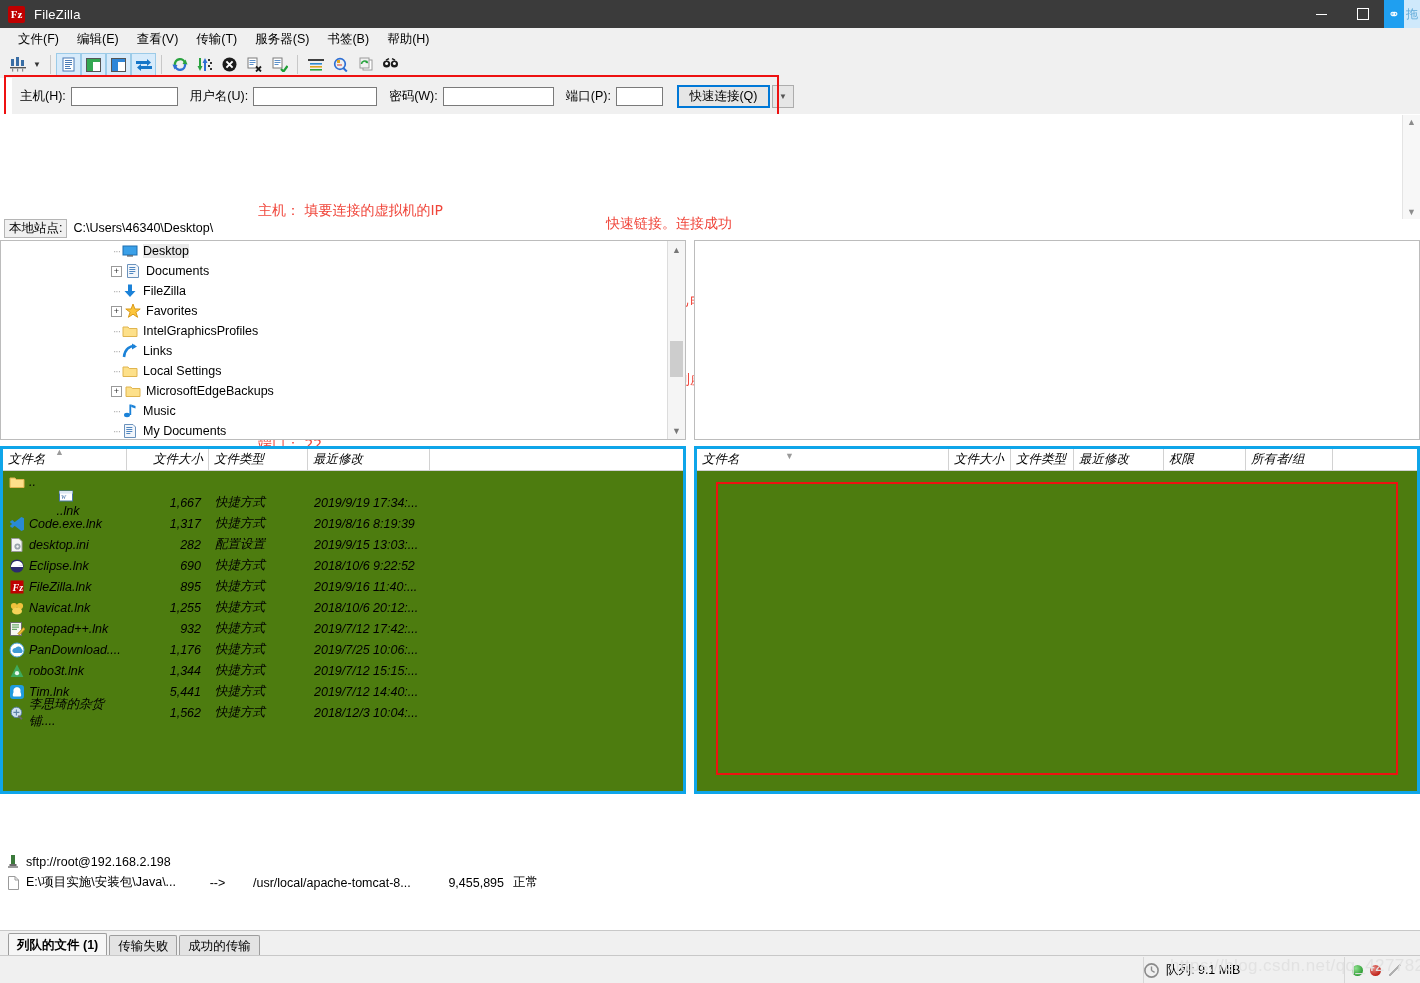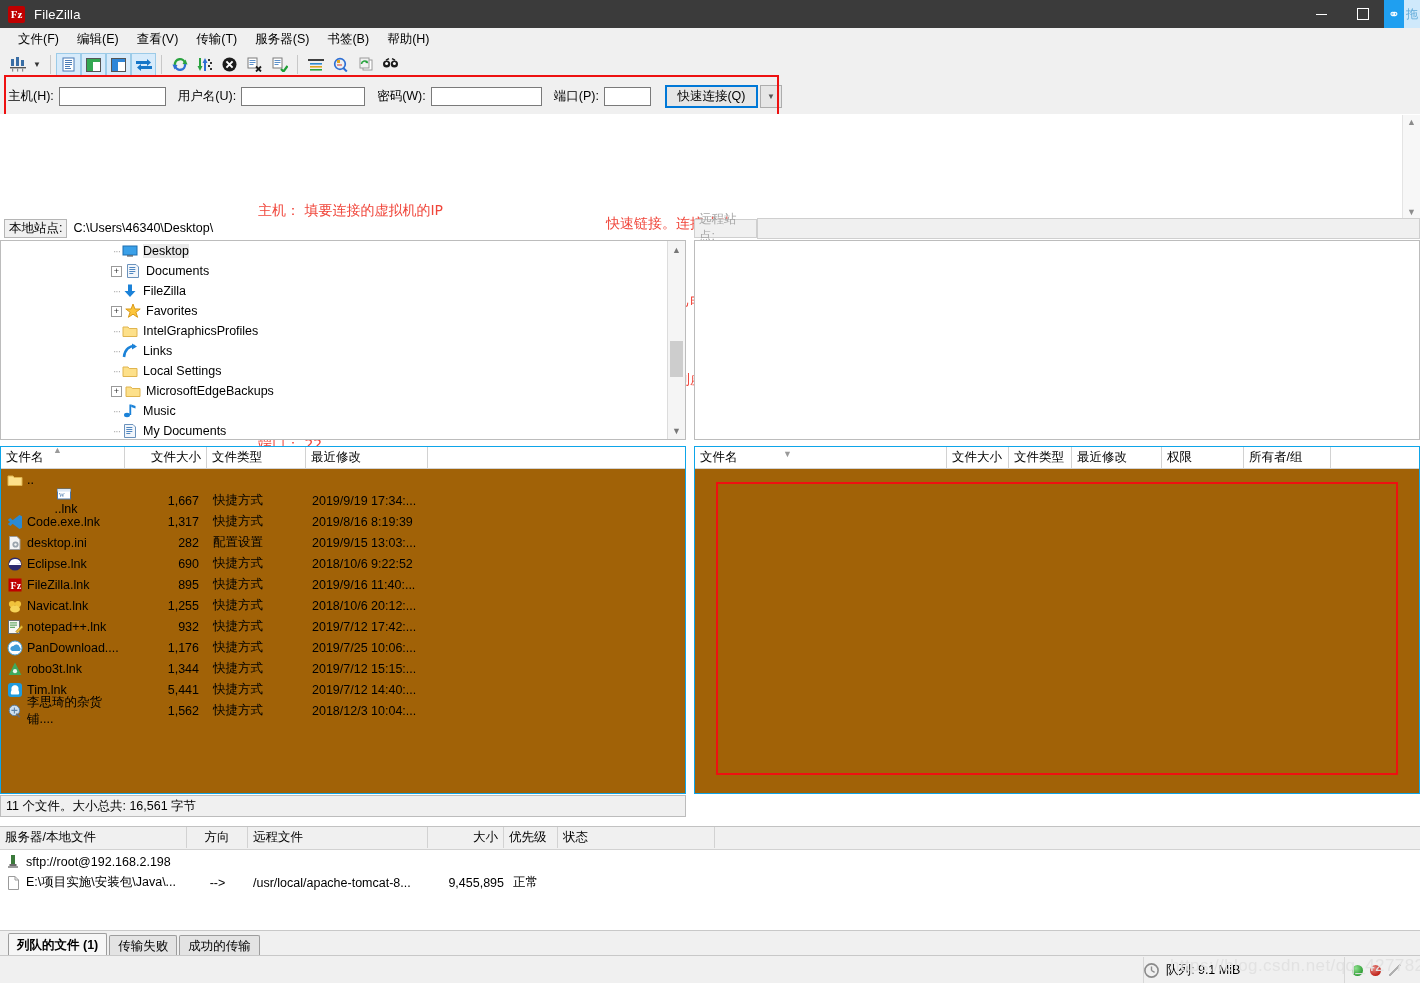--- a/index.html
+++ b/index.html
@@ -31,21 +31,21 @@
   .menu-item{padding:12px 9px;font-size:12.5px;color:#000;cursor:default;}
 
   
   .toolbar{height:27px;background:#f0f0f0;display:flex;align-items:center;padding-left:6px;gap:0;}
   .tbtn{width:25px;height:24px;display:flex;align-items:center;justify-content:center;position:relative;}
   .tbtn.on{background:#d7ebfb;border:1px solid #9ccbe8;box-sizing:border-box;}
   .tsep{width:1px;height:19px;background:#c8c8c8;margin:0 5px;}
   .caret{font-size:8px;color:#333;margin-left:-2px;}
 
   
-  .qc-wrap{position:relative;height:37px;background:#f0f0f0;}
+  .qc-wrap{position:relative;height:37px;background:#f0f0f0;margin-left:12px;}
   .qc{display:flex;align-items:center;height:37px;padding-left:8px;}
   .qc label{font-size:12.5px;margin-right:5px;white-space:nowrap;}
   .qc input{height:19px;border:1px solid #7a7a7a;background:#fff;font-size:12px;
             font-family:"Liberation Sans",sans-serif;padding:0 3px;box-sizing:border-box;outline:none;}
   .qc .i-host{width:107px;}
   .qc .i-user{width:124px;}
   .qc .i-pass{width:111px;}
   .qc .i-port{width:47px;}
   .qc .gap{width:12px;}
   .qc-btn{height:23px;min-width:93px;background:#e6e6e6;border:2px solid #0078d7;
@@ -85,21 +85,21 @@
   .ticon{width:16px;height:16px;margin-right:5px;flex:none;display:flex;align-items:center;justify-content:center;}
   .tlabel{white-space:nowrap;}
   .tlabel.sel{background:#eaeaea;}
   .treepane .vbar{position:absolute;right:0;top:0;width:17px;height:198px;background:#f5f5f5;border-left:1px solid #dcdcdc;}
   .treepane .vbar .arw{height:17px;display:flex;align-items:center;justify-content:center;font-size:9px;color:#777;}
   .treepane .vbar .thumb{position:absolute;top:100px;left:2px;width:13px;height:36px;background:#cdcdcd;}
   .rightpane-top{position:absolute;left:694px;top:240px;width:726px;height:200px;background:#fff;
                  border:1px solid #bcbcbc;box-sizing:border-box;}
 
   
-  .listpane{position:absolute;background:#a16207;border:1px solid #0ea5e9;box-sizing:border-box;overflow:hidden;}
+  .listpane{position:absolute;background:#4d7c0f;border:3px solid #0ea5e9;box-sizing:border-box;overflow:hidden;font-style:italic;}
   .lhead{height:21px;background:#fff;display:flex;border-bottom:1px solid #d2d2d2;font-size:12.5px;align-items:center;}
   .lhead .hc{height:21px;display:flex;align-items:center;border-right:1px solid #d2d2d2;box-sizing:border-box;
              padding:0 5px;position:relative;}
   .hc .sortmark{position:absolute;left:52px;top:-2px;font-size:9px;color:#9a9a9a;}
   .lrow{height:21px;display:flex;align-items:center;font-size:12.5px;}
   .lrow .c-name{display:flex;align-items:center;padding-left:6px;box-sizing:border-box;}
   .lrow .c-size{text-align:right;padding-right:8px;box-sizing:border-box;}
   .lrow .c-type{padding-left:6px;box-sizing:border-box;}
   .lrow .c-mod{padding-left:6px;box-sizing:border-box;}
   .fic{width:16px;height:16px;margin-right:4px;flex:none;display:flex;align-items:center;justify-content:center;font-size:11px;}
@@ -344,24 +344,20 @@
     <div>快速链接。连接成功</div>
     <div>后可以将自己电脑本</div>
     <div>机的文件传到虚拟</div>
     <div>机。</div>
   </div>
 
   <div class="siterow" style="left:4px;width:680px;">
     <div class="sitelabel">本地站点:</div>
     <div class="pathbox" style="width:520px;">C:\Users\46340\Desktop\</div>
   </div>
-  <div class="siterow" style="left:694px;width:726px;">
-    <div class="sitelabel dim">远程站点:</div>
-    <div class="pathbox" style="width:660px;background:#f0f0f0;border:1px solid #cfcfcf;"></div>
-  </div>
 
   <div class="treepane">
     <div id="tree-rows">
         <div class="trow">
           <span class="tindent"></span>
           <span class="tdash">···</span>
           <span class="ticon">
             <svg width="16" height="16" viewBox="0 0 16 16">
               <rect x="1" y="3" width="14" height="9" fill="#3aa0e8" stroke="#1c6fb0"></rect>
               <rect x="5" y="12.2" width="6" height="1.4" fill="#5c6670"></rect>
@@ -669,23 +665,20 @@
               </svg>
             </span>
             <span>李思琦的杂货铺....</span>
           </div>
           <div class="c-size" style="width: 82px;">1,562</div>
           <div class="c-type" style="width: 99px;">快捷方式</div>
           <div class="c-mod" style="width: 160px;">2018/12/3 10:04:...</div>
         </div>
       </div>
   </div>
-  <div class="statusline" style="left:0;top:795px;width:686px;">
-    <span>11 个文件。大小总共: 16,561 字节</span>
-  </div>
 
   <div class="listpane" style="left:694px;top:446px;width:726px;height:348px;">
     <div class="lhead">
       <div class="hc" style="width:252px;">
         <span>文件名</span>
         <span class="sortmark" style="left:88px;top:2px;">▼</span>
       </div>
       <div class="hc" style="width:62px;">
         <span>文件大小</span>
       </div>
@@ -699,41 +692,20 @@
         <span>权限</span>
       </div>
       <div class="hc" style="width:87px;">
         <span>所有者/组</span>
       </div>
       <div class="hc" style="flex:1;border-right:none;"></div>
     </div>
   </div>
   <div class="redbox" style="left:716px;top:482px;width:682px;height:293px;"></div>
 
-  <div class="queuehead">
-    <div class="qc2" style="width:187px;">
-      <span>服务器/本地文件</span>
-    </div>
-    <div class="qc2" style="width:61px;justify-content:center;">
-      <span>方向</span>
-    </div>
-    <div class="qc2" style="width:180px;">
-      <span>远程文件</span>
-    </div>
-    <div class="qc2" style="width:76px;justify-content:flex-end;">
-      <span>大小</span>
-    </div>
-    <div class="qc2" style="width:54px;">
-      <span>优先级</span>
-    </div>
-    <div class="qc2" style="width:157px;">
-      <span>状态</span>
-    </div>
-    <div class="qc2" style="flex:1;border-right:none;"></div>
-  </div>
 
   <div class="qrow" style="left:0;top:851px;width:1420px;">
     <span style="width:26px;display:flex;justify-content:center;">
       <svg width="10" height="14" viewBox="0 0 10 14">
         <rect x="3" y="0" width="4" height="9" fill="#3b7a3b"></rect>
         <rect x="1.5" y="9" width="7" height="2" fill="#6a6a6a"></rect>
         <rect x="0" y="11" width="10" height="2" fill="#9a9a9a"></rect>
       </svg>
     </span>
     <span>sftp://root@192.168.2.198</span>

